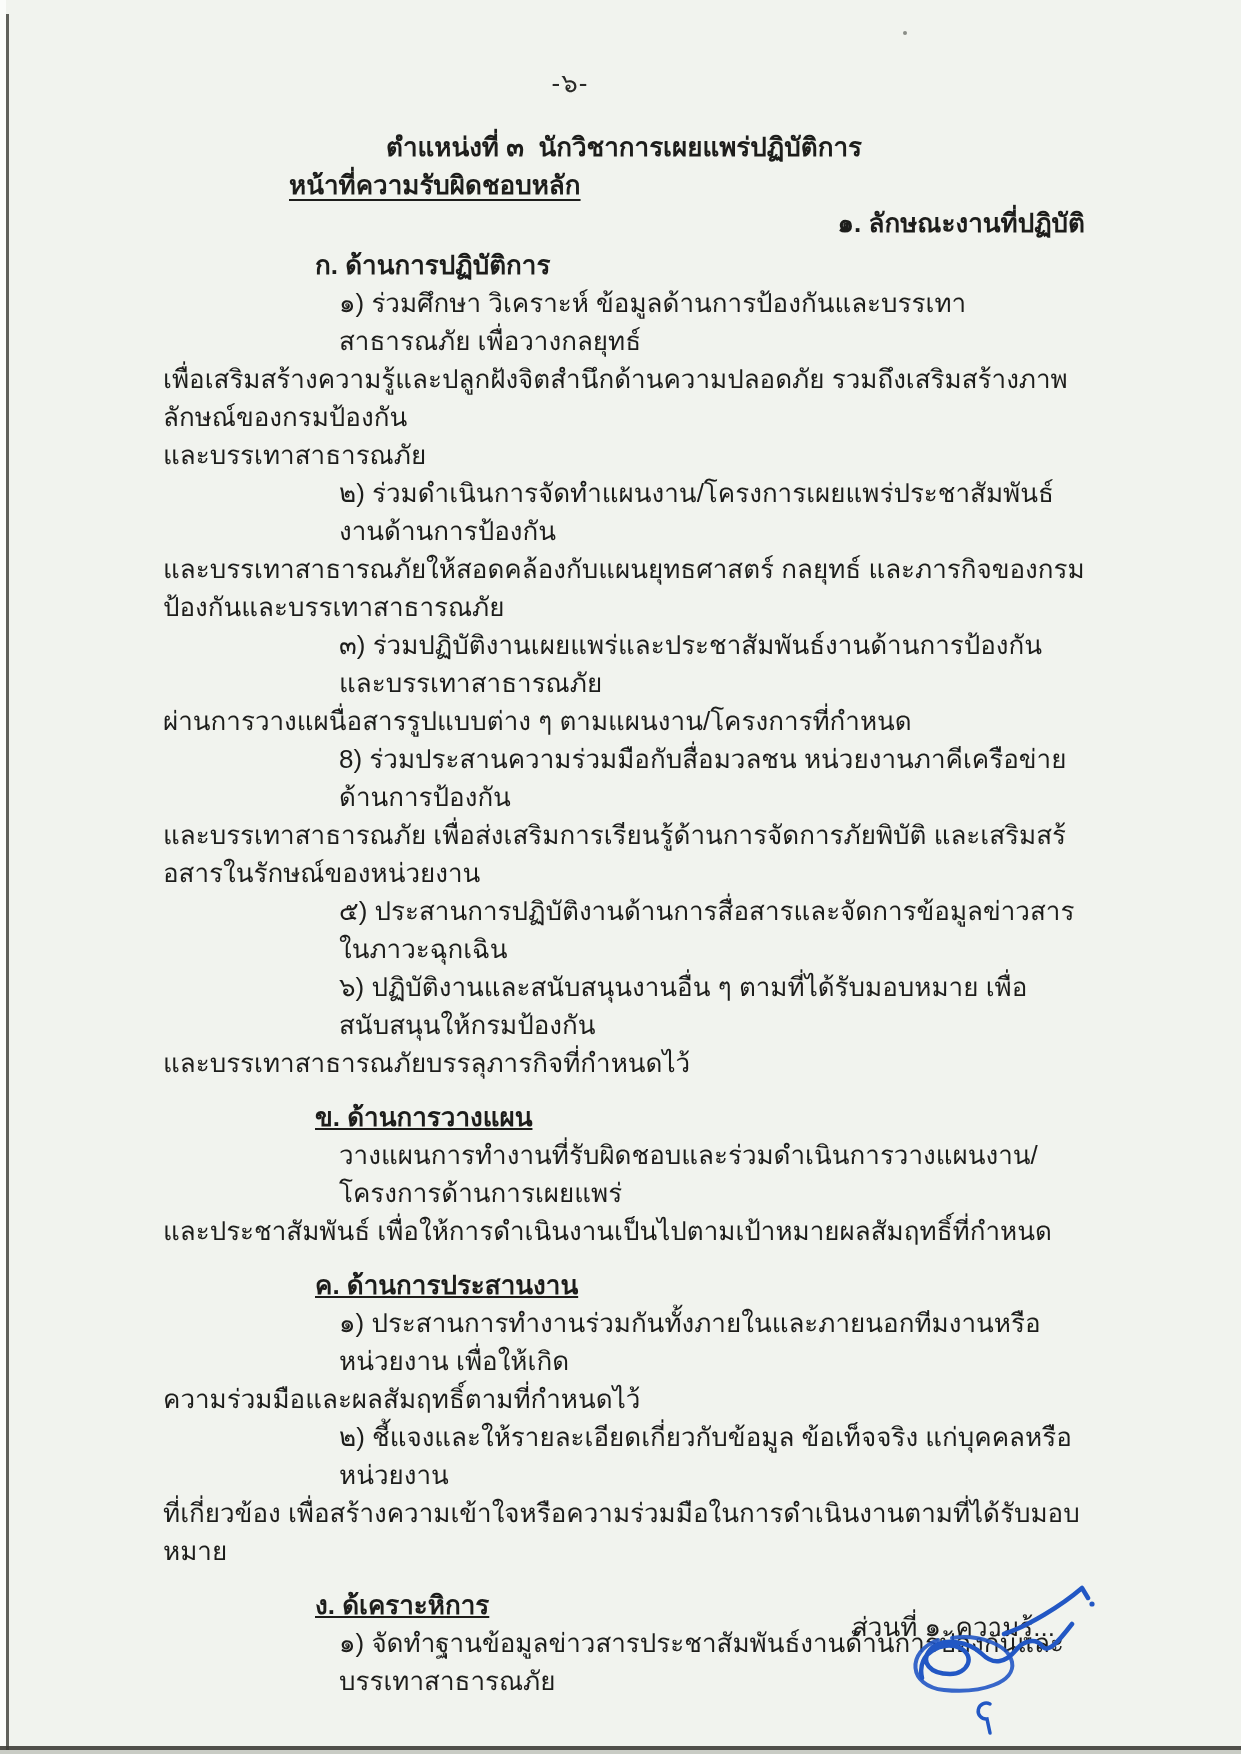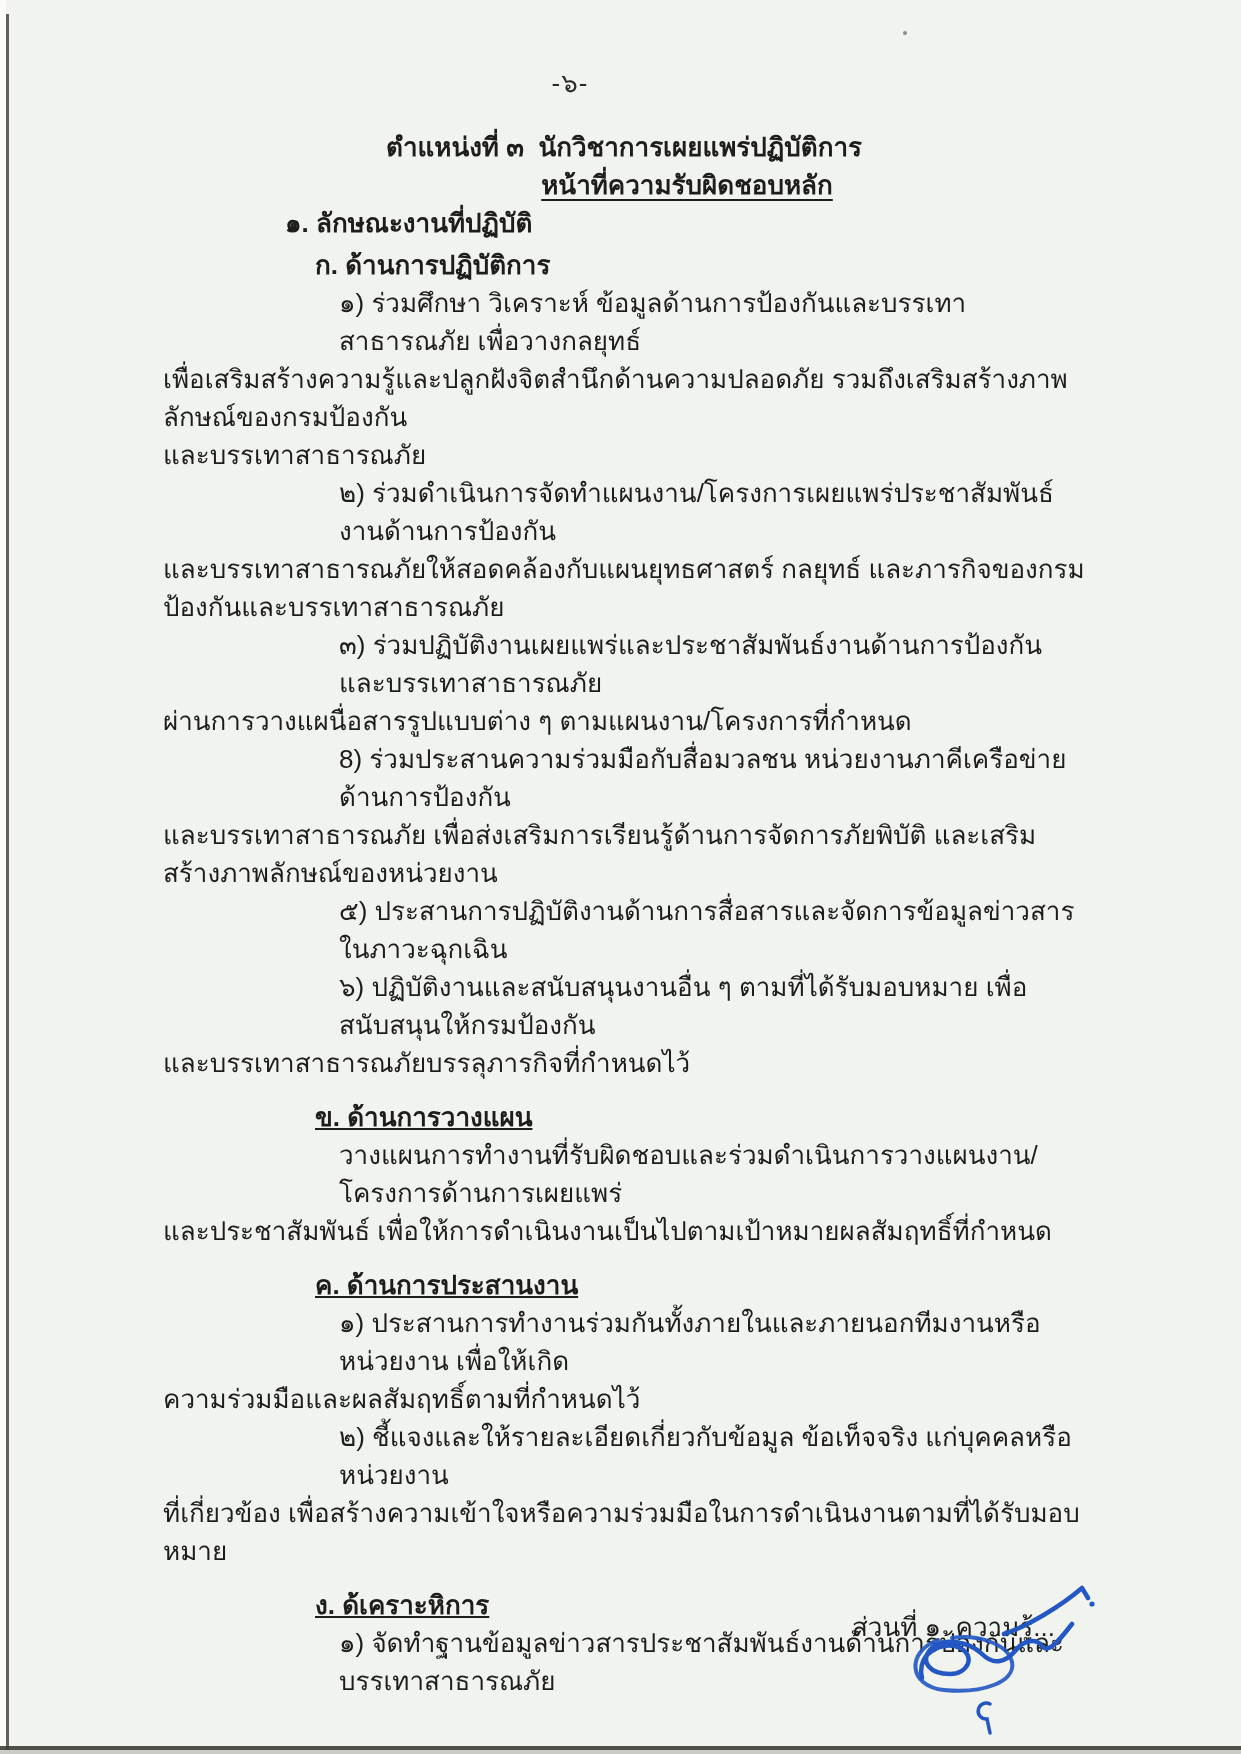--- a/index.html
+++ b/index.html
@@ -21,22 +21,22 @@
   .pageno{
     position:absolute;left:0;top:62px;width:1140px;
     text-align:center;font-size:26px;letter-spacing:1px;color:#2a2a28;
   }
   .content{
     position:absolute;left:163px;top:128px;width:922px;
     font-size:26px;line-height:38px;
   }
   .line{white-space:pre-wrap;}
   .title{font-weight:700;text-align:center;}
-  .subtitle{font-weight:700;padding-left:126px;text-decoration:underline;text-underline-offset:5px;text-align:center;}
-  .t-n{padding-left:122px;font-weight:700;}      
+  .subtitle{font-weight:700;padding-left:126px;text-decoration:underline;text-underline-offset:5px;}
+  .t-n{padding-left:122px;font-weight:700;text-align:right;}      
   .t-h{padding-left:152px;font-weight:700;}      
   .t-item{padding-left:176px;}                    
   .gap-s{margin-top:4px;}
   .gap-m{margin-top:16px;text-decoration:underline;}
 
   .footer-part{
     position:absolute;left:852px;top:1606px;
     font-size:26px;white-space:pre-wrap;color:#1d1d1b;
   }
   .signature{position:absolute;left:886px;top:1582px;width:224px;height:160px;}
@@ -62,21 +62,21 @@
 
     <div class="line t-h gap-s">ก. ด้านการปฏิบัติการ</div>
     <div class="line t-item">๑) ร่วมศึกษา วิเคราะห์ ข้อมูลด้านการป้องกันและบรรเทาสาธารณภัย เพื่อวางกลยุทธ์</div>
     <div class="line">เพื่อเสริมสร้างความรู้และปลูกฝังจิตสำนึกด้านความปลอดภัย รวมถึงเสริมสร้างภาพลักษณ์ของกรมป้องกัน</div>
     <div class="line">และบรรเทาสาธารณภัย</div>
     <div class="line t-item">๒) ร่วมดำเนินการจัดทำแผนงาน/โครงการเผยแพร่ประชาสัมพันธ์งานด้านการป้องกัน</div>
     <div class="line">และบรรเทาสาธารณภัยให้สอดคล้องกับแผนยุทธศาสตร์ กลยุทธ์ และภารกิจของกรมป้องกันและบรรเทาสาธารณภัย</div>
     <div class="line t-item">๓) ร่วมปฏิบัติงานเผยแพร่และประชาสัมพันธ์งานด้านการป้องกันและบรรเทาสาธารณภัย</div>
     <div class="line">ผ่านการวางแผนื่อสารรูปแบบต่าง ๆ ตามแผนงาน/โครงการที่กำหนด</div>
     <div class="line t-item">8) ร่วมประสานความร่วมมือกับสื่อมวลชน หน่วยงานภาคีเครือข่ายด้านการป้องกัน</div>
-    <div class="line">และบรรเทาสาธารณภัย เพื่อส่งเสริมการเรียนรู้ด้านการจัดการภัยพิบัติ และเสริมสร้างภาพลักษณ์ของหน่วยงาน</div>
+    <div class="line">และบรรเทาสาธารณภัย เพื่อส่งเสริมการเรียนรู้ด้านการจัดการภัยพิบัติ และเสริมสร้อสารในรักษณ์ของหน่วยงาน</div>
     <div class="line t-item">๕) ประสานการปฏิบัติงานด้านการสื่อสารและจัดการข้อมูลข่าวสารในภาวะฉุกเฉิน</div>
     <div class="line t-item">๖) ปฏิบัติงานและสนับสนุนงานอื่น ๆ ตามที่ได้รับมอบหมาย เพื่อสนับสนุนให้กรมป้องกัน</div>
     <div class="line">และบรรเทาสาธารณภัยบรรลุภารกิจที่กำหนดไว้</div>
 
     <div class="line t-h gap-m">ข. ด้านการวางแผน</div>
     <div class="line t-item">วางแผนการทำงานที่รับผิดชอบและร่วมดำเนินการวางแผนงาน/โครงการด้านการเผยแพร่</div>
     <div class="line">และประชาสัมพันธ์ เพื่อให้การดำเนินงานเป็นไปตามเป้าหมายผลสัมฤทธิ์ที่กำหนด</div>
 
     <div class="line t-h gap-m">ค. ด้านการประสานงาน</div>
     <div class="line t-item">๑) ประสานการทำงานร่วมกันทั้งภายในและภายนอกทีมงานหรือหน่วยงาน เพื่อให้เกิด</div>

